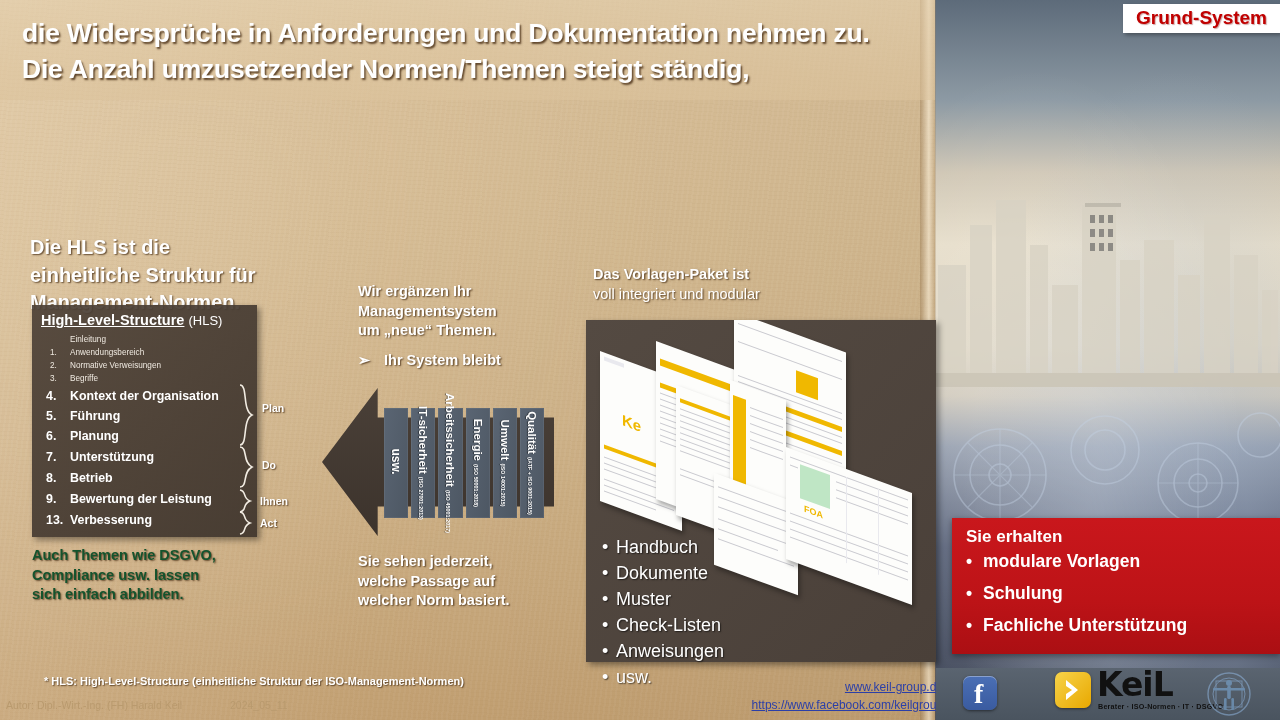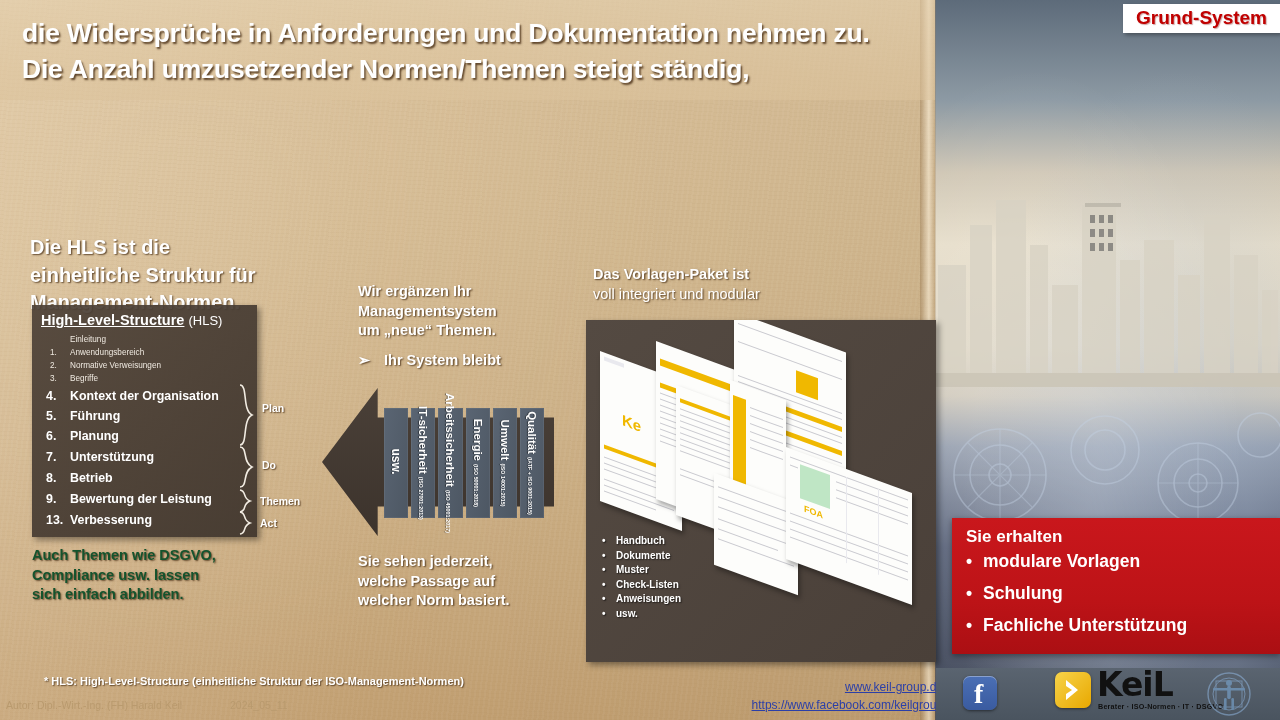--- a/index.html
+++ b/index.html
@@ -179,21 +179,21 @@
     overflow:hidden;
   }
   .sheet .band{position:absolute;background:#f0b800;}
   .sheet .line{position:absolute;background:#c9c9cf;height:1px;}
   .sheet .hdr{position:absolute;background:#e9e9ee;}
   .sheet .greencell{position:absolute;background:#bfe6c5;}
   .sheet .kl{position:absolute;color:#f0b800;font-weight:bold;}
 
   .docs-list{
     position:absolute;left:602px;top:534px;
-    font-size:10px;font-weight:bold;color:#fff;line-height:1.45;
+    font-size:18px;font-weight:normal;color:#fff;line-height:1.45;
     text-shadow:1px 1px 1.4px rgba(0,0,0,.6);
   }
   .docs-list div{white-space:nowrap;}
   .docs-list .b{display:inline-block;width:14px;}
 
   
   .redbox{
     position:absolute;left:952px;top:518px;width:328px;height:136px;
     background:linear-gradient(180deg,#c9171c 0%,#bd1317 60%,#ab0f13 100%);
     box-shadow:0 2px 6px rgba(0,0,0,.4);
@@ -383,21 +383,21 @@
   <div class="pdca" style="left:262px;top:402px;">Plan</div>
 
   <svg style="position:absolute;left:236px;top:446px;width:26px;height:42px;" viewBox="0 0 26 42">
     <path d="M4 1 C12 1 6 16 16 21 C6 26 12 41 4 41" stroke="#f2ece2" stroke-width="1.6" fill="none"></path>
   </svg>
   <div class="pdca" style="left:262px;top:459px;">Do</div>
 
   <svg style="position:absolute;left:236px;top:489px;width:22px;height:24px;" viewBox="0 0 22 24">
     <path d="M4 1 C11 2 6 9 14 12 C6 15 11 22 4 23" stroke="#f2ece2" stroke-width="1.6" fill="none"></path>
   </svg>
-  <div class="pdca" style="left:260px;top:495px;">Themen</div>
+  <div class="pdca" style="left:260px;top:495px;">Ihnen</div>
 
   <svg style="position:absolute;left:236px;top:511px;width:22px;height:24px;" viewBox="0 0 22 24">
     <path d="M4 1 C11 2 6 9 14 12 C6 15 11 22 4 23" stroke="#f2ece2" stroke-width="1.6" fill="none"></path>
   </svg>
   <div class="pdca" style="left:260px;top:517px;">Act</div>
 
   <div class="note-left">
     <div>Auch Themen wie DSGVO,</div>
     <div>Compliance usw. lassen</div>
     <div>sich einfach abbilden.</div>

